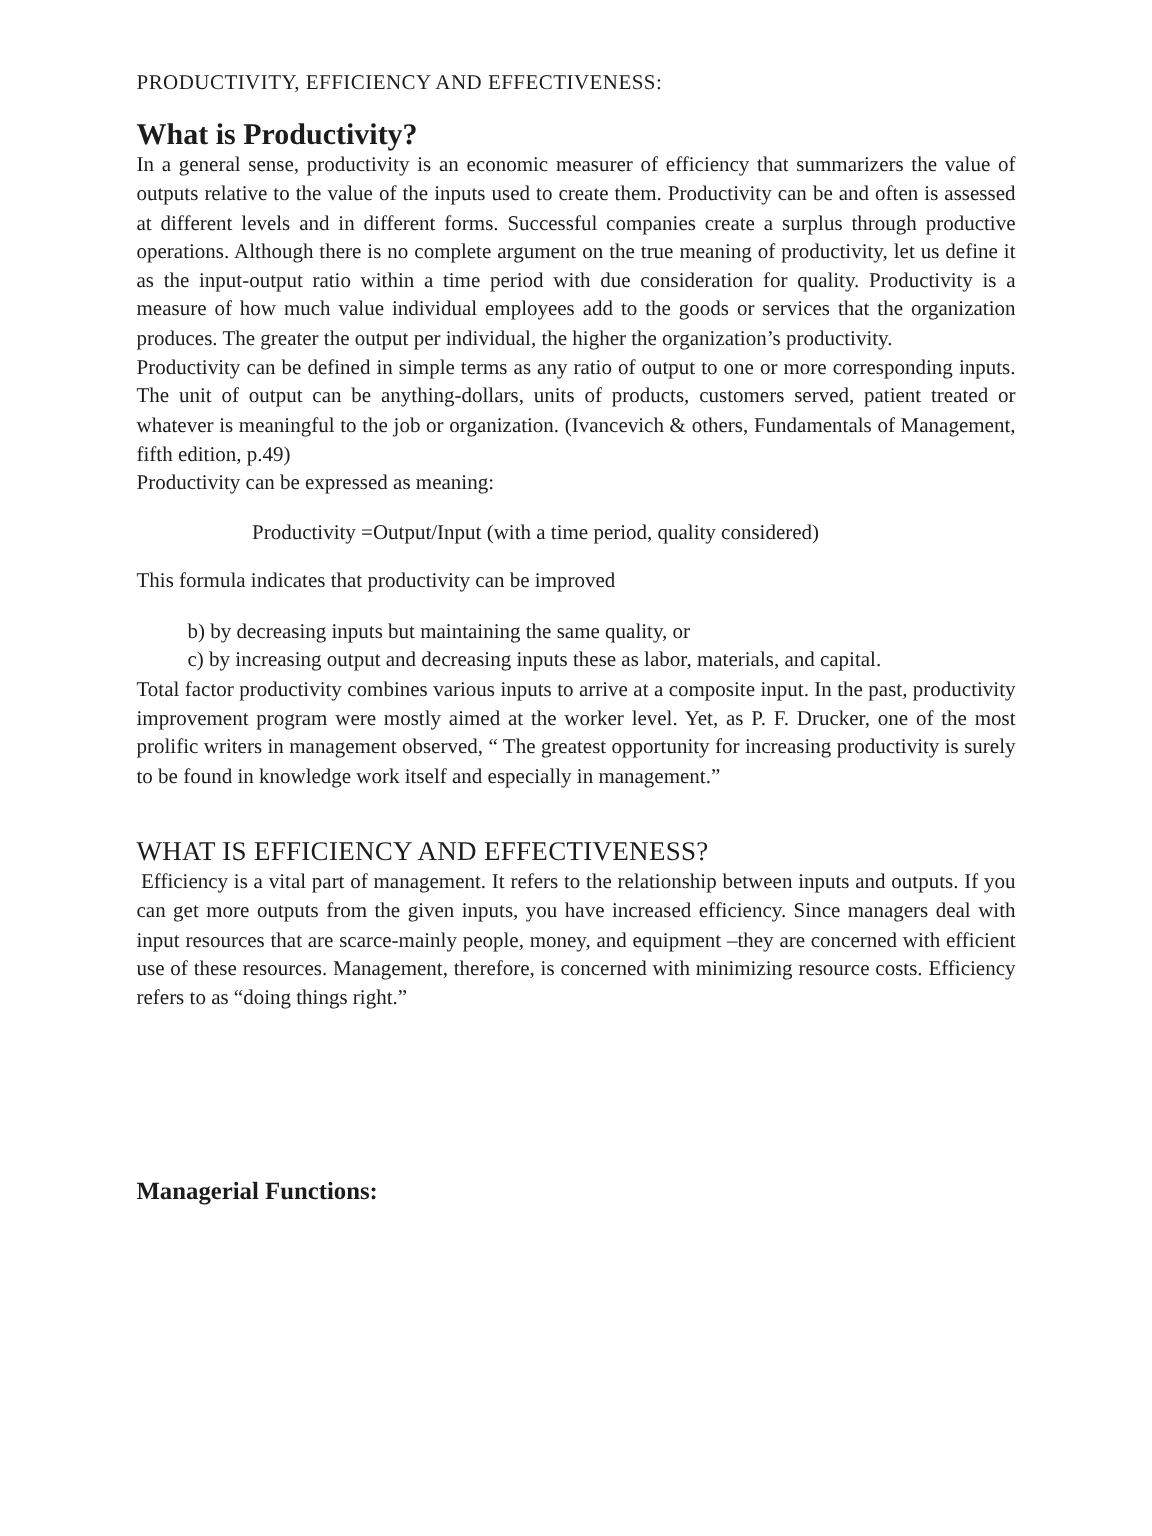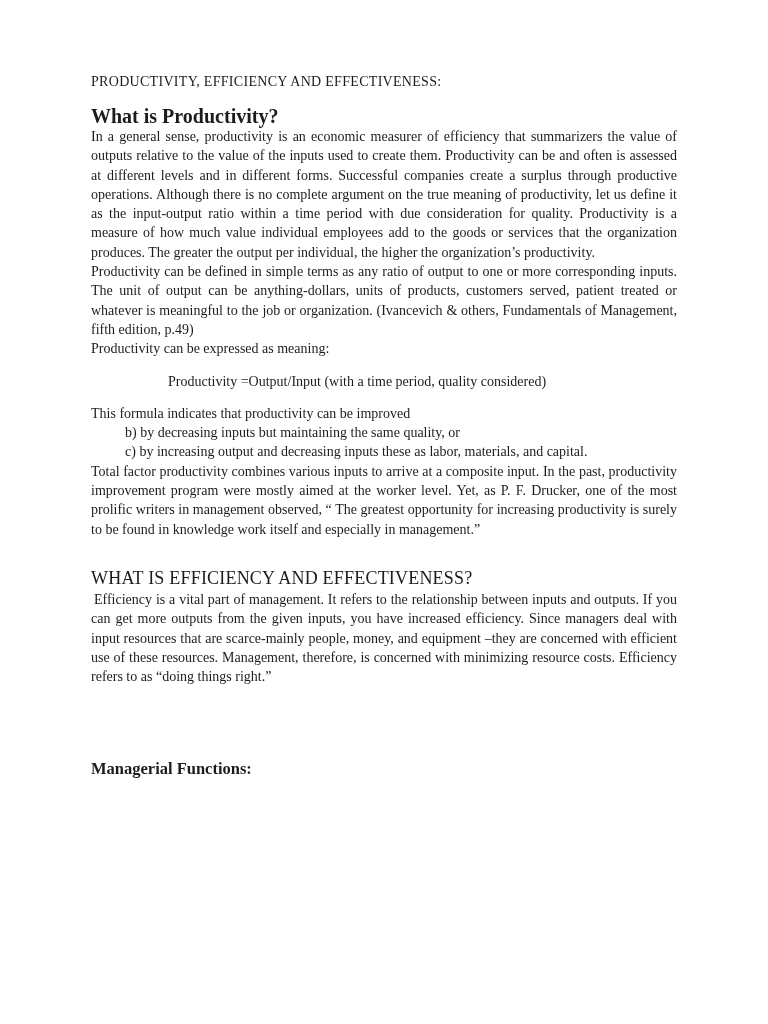--- a/index.html
+++ b/index.html
@@ -11,21 +11,21 @@
     width: 768px;
     height: 1024px;
     overflow: hidden;
     font-family: "Liberation Serif", "DejaVu Serif", serif;
     color: #1c1c1c;
   }
   .page {
     box-sizing: border-box;
     width: 768px;
     height: 1024px;
-    padding: 72px 91px 0 91px;
+    padding: 46px 91px 0 91px;
     background: #ffffff;
   }
   .kicker {
     font-size: 14px;
     line-height: 19px;
     letter-spacing: 0.3px;
     margin: 0;
   }
   .h-what {
     font-size: 20px;
@@ -43,21 +43,21 @@
   .par1 { margin-top: 21px; }
   .expressed { margin-top: 24px; text-align: left; }
   .formula {
     font-size: 14px;
     line-height: 19.3px;
     margin: 13px 0 0 77px;
   }
   .formula-note {
     font-size: 14px;
     line-height: 19.3px;
-    margin: 13px 0 0 0;
+    margin: 13px 0 15px 0;
   }
   .improve-list {
     list-style: none;
     margin: 0;
     padding: 0 0 0 34px;
     font-size: 14px;
     line-height: 19.3px;
   }
   .par-total { margin-top: 9px; }
   .h-efficiency {
@@ -68,21 +68,21 @@
     line-height: 24px;
   }
   .par-efficiency {
     margin-top: 18px;
     text-align: left;
     text-indent: 3px;
   }
   .h-managerial {
     font-size: 16.5px;
     font-weight: bold;
-    margin: 72px 0 0 0;
+    margin: 108px 0 0 0;
     line-height: 21px;
   }
 </style>
 </head>
 <body>
 
 <div class="page">
 
   <p class="kicker">PRODUCTIVITY, EFFICIENCY AND EFFECTIVENESS:</p>
 

